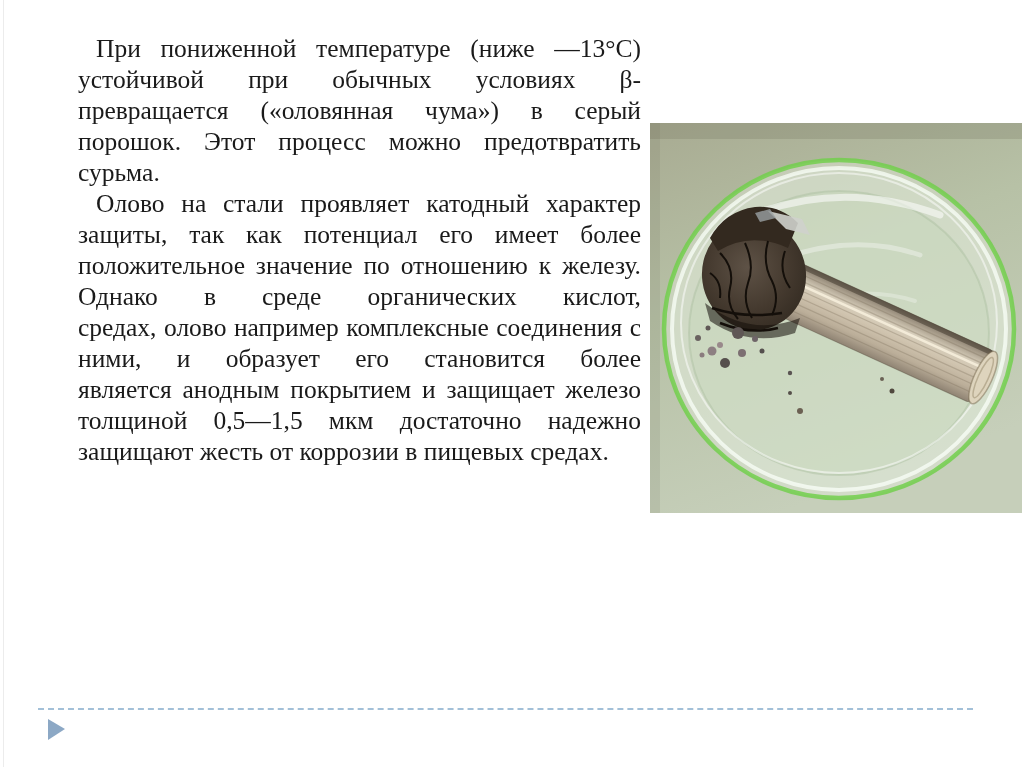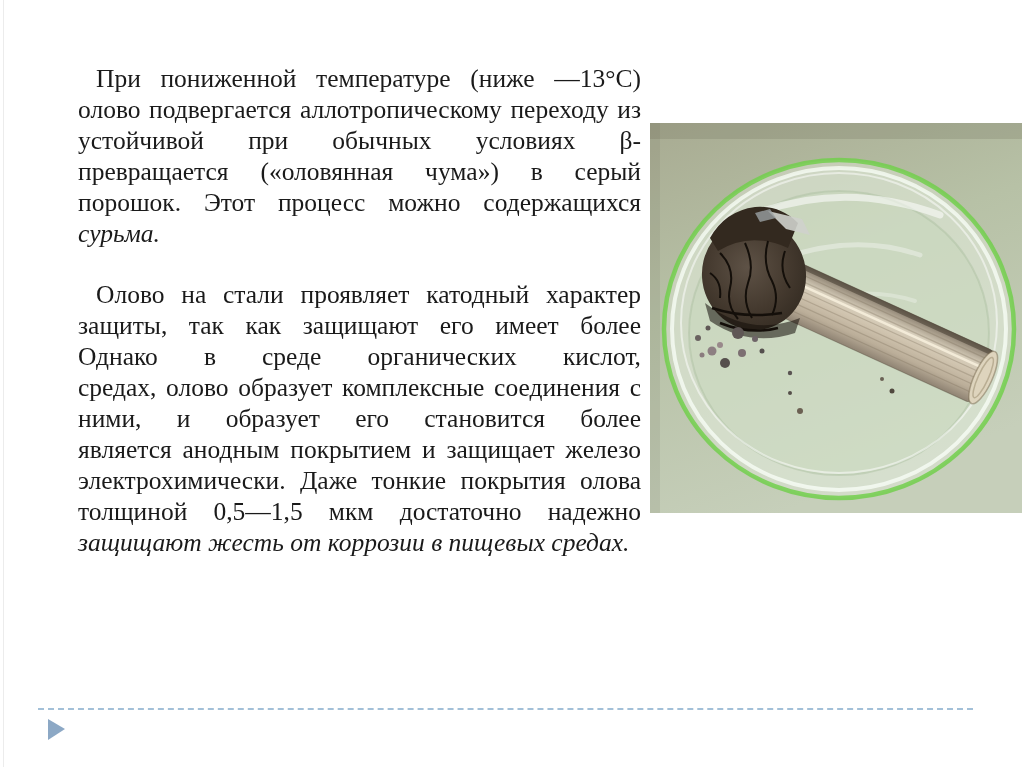--- a/index.html
+++ b/index.html
@@ -15,22 +15,22 @@
     position:absolute;left:78px;top:33px;width:563px;
     font-size:25.5px;line-height:31px;color:#1a1a1a;
   }
   .para{margin:0;padding:0;}
   .line{
     text-align:justify;
     text-align-last:justify;
     white-space:normal;
     height:31px;overflow:visible;
   }
-  .line.plain{text-align-last:left;font-style:italic;}
-  .line.indent{text-indent:18px;margin-top:30px;}
+  .line.plain{text-align-last:left;}
+  .line.indent{text-indent:18px;}
   .photo{
     position:absolute;left:650px;top:123px;width:372px;height:390px;
   }
   .photo svg{display:block;}
   .divider{
     position:absolute;left:38px;top:708px;width:935px;height:0;
     border-top:2px dashed #a3c0d8;
   }
   .next-icon{
     position:absolute;left:48px;top:719px;width:0;height:0;
@@ -41,34 +41,33 @@
   }
 </style>
 </head>
 <body>
 
 <div class="left-hairline"></div>
 
 <div class="text-block">
     <div class="para">
       <div class="line just indent">При пониженной температуре (ниже —13°С)</div>
-      <div class="line just">олово подвергается аллотропическому переходу из</div>
       <div class="line just">устойчивой при обычных условиях β-</div>
       <div class="line just">превращается («оловянная чума») в серый</div>
-      <div class="line just">порошок. Этот процесс можно содержащихся</div>
+      <div class="line just">порошок. Этот процесс можно предотвратить</div>
       <div class="line plain">сурьма.</div>
     </div>
     <div class="para">
       <div class="line just indent">Олово на стали проявляет катодный характер</div>
-      <div class="line just">защиты, так как защищают его имеет более</div>
+      <div class="line just">защиты, так как потенциал его имеет более</div>
+      <div class="line just">положительное значение по отношению к железу.</div>
       <div class="line just">Однако в среде органических кислот,</div>
-      <div class="line just">средах, олово образует комплексные соединения с</div>
+      <div class="line just">средах, олово например комплексные соединения с</div>
       <div class="line just">ними, и образует его становится более</div>
       <div class="line just">является анодным покрытием и защищает железо</div>
-      <div class="line just">электрохимически. Даже тонкие покрытия олова</div>
       <div class="line just">толщиной 0,5—1,5 мкм достаточно надежно</div>
       <div class="line plain">защищают жесть от коррозии в пищевых средах.</div>
     </div>
   </div>
 
 <div class="photo">
   <svg width="372" height="390" viewBox="0 0 372 390" xmlns="http://www.w3.org/2000/svg">
     <defs>
       <linearGradient id="bgGrad" x1="0" y1="0" x2="0.35" y2="1">
         <stop offset="0" stop-color="#a8ab92"></stop>

